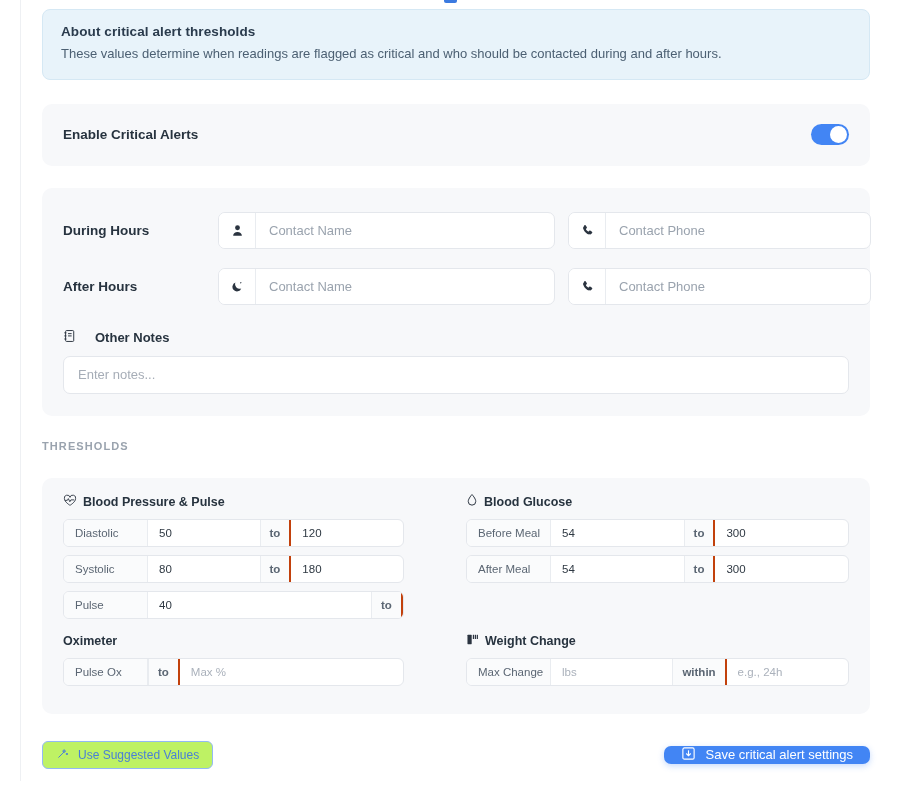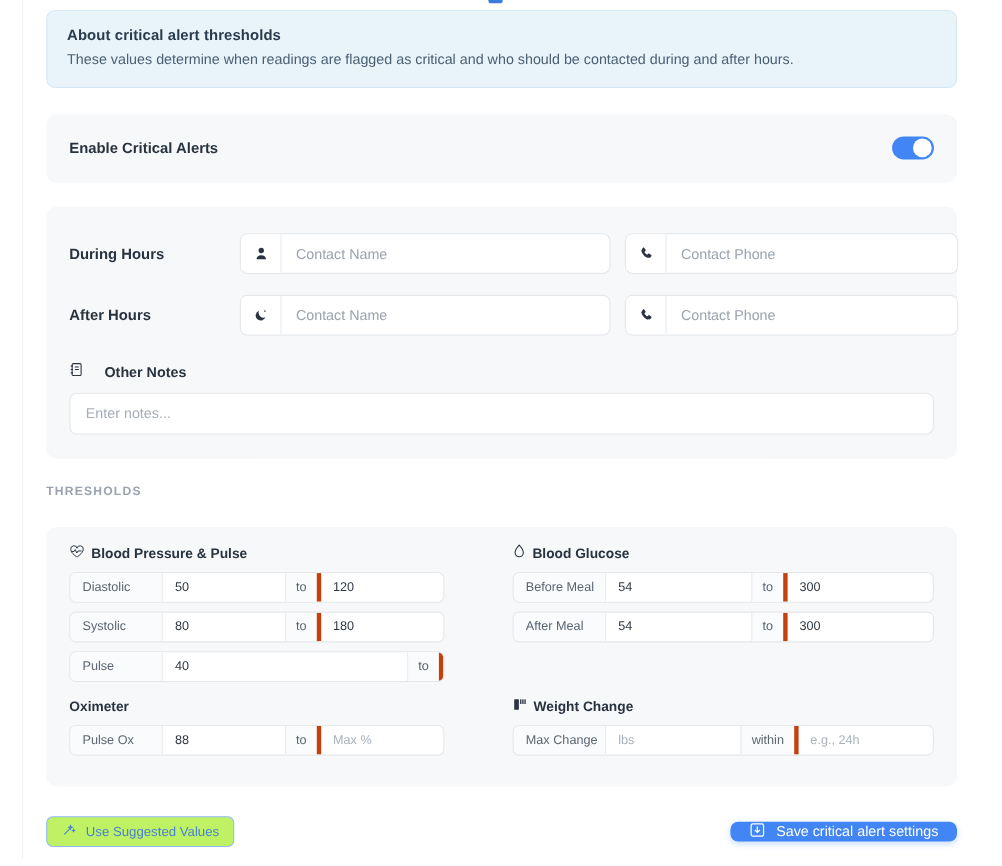--- a/index.html
+++ b/index.html
@@ -143,22 +143,22 @@
     flex: 1 1 0; min-width: 0;
     display: flex; align-items: center; padding-left: 11px;
     font-size: 11.5px; color: #2f3943;
   }
   .t-val.ph { color: #aab1bb; }
   .t-sep {
     flex: none;
     display: flex; align-items: center; justify-content: center;
     padding: 0 9px;
     background: #fafbfc;
-    border-left: 1px solid #e9ecf0; border-right: 4px solid #c2410c;
-    font-size: 11.5px; color: #5b6673;
+    border-left: 1px solid #e9ecf0; border-right: 2px solid #c2410c;
+    font-size: 11.5px; color: #5b6673; font-weight: bold;
   }
   .spacer-row { height: 28px; margin-bottom: 8px; }
   .subhead-gap { margin-top: 14px; }
 
   
   .footer {
     margin-top: 27px;
     display: flex; align-items: center; justify-content: space-between;
   }
   .btn-ghost {
@@ -294,21 +294,20 @@
             <div class="t-val">40</div>
             <div class="t-sep">to</div>
           </div>
 
           <div class="tcol-head subhead-gap">
             <span>Oximeter</span>
           </div>
 
           <div class="trow short">
             <div class="t-key">Pulse Ox</div>
-            <div class="t-val">88</div>
             <div class="t-sep">to</div>
             <div class="t-val ph">Max %</div>
           </div>
 
         </div>
 
         <div class="tcol">
 
           <div class="tcol-head">
             <span>

